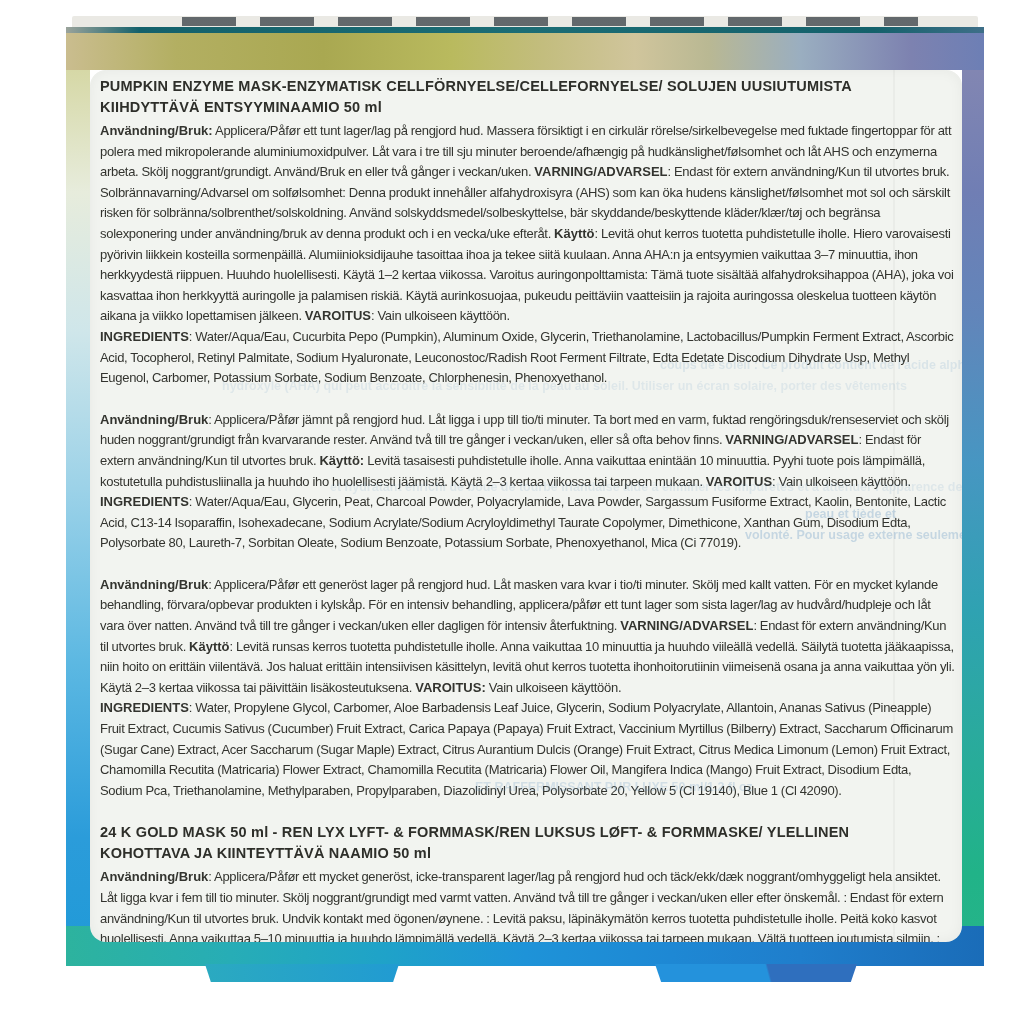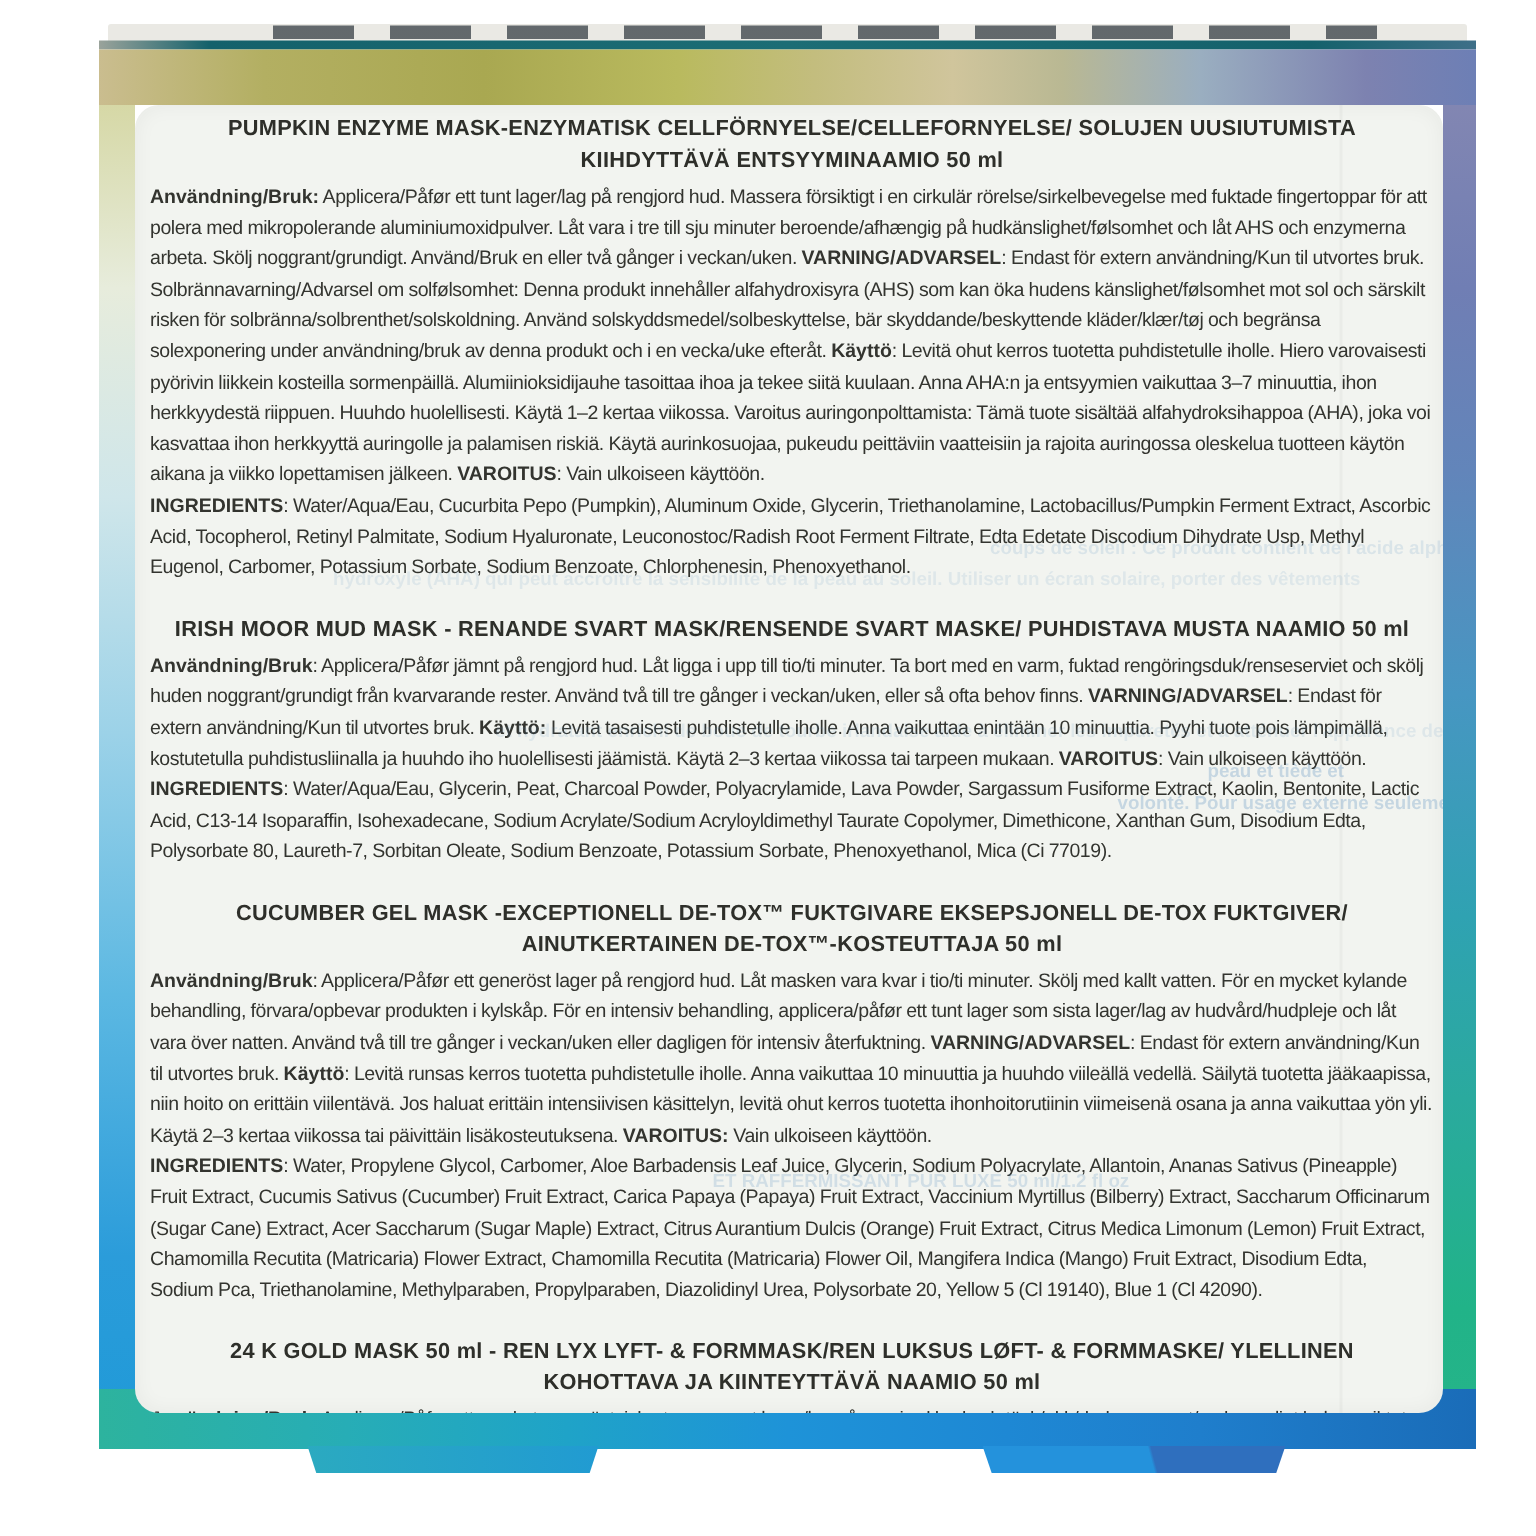--- a/index.html
+++ b/index.html
@@ -54,21 +54,21 @@
     overflow:hidden;
   }
   .panel .crease{
     position:absolute;left:803px;top:0;width:2px;height:100%;
     background:rgba(40,50,50,.04);
   }
   .label-text{position:absolute;left:10px;top:6px;width:856px;color:#33342f;}
   section{margin:0 0 21px 0;}
   h2{
     margin:0 0 3px 0;font-size:14.5px;line-height:21px;font-weight:bold;
-    letter-spacing:.2px;color:#2e2f2a;text-align:center;
+    letter-spacing:.2px;color:#2e2f2a;
   }
   p{
     margin:0;font-size:13px;line-height:20.6px;letter-spacing:-.3px;
     word-spacing:-.2px;
   }
   p b{letter-spacing:0;}
   .ghost{
     position:absolute;font-weight:bold;color:#5f93c2;font-size:12.5px;
     white-space:nowrap;pointer-events:none;
   }
@@ -90,25 +90,23 @@
 
   <div class="panel">
     <div class="crease"></div>
     <div class="label-text">
         <section>
           <h2>PUMPKIN ENZYME MASK-ENZYMATISK CELLFÖRNYELSE/CELLEFORNYELSE/ SOLUJEN UUSIUTUMISTA<br>KIIHDYTTÄVÄ ENTSYYMINAAMIO 50 ml</h2>
           <p><b>Användning/Bruk:</b> Applicera/Påfør ett tunt lager/lag på rengjord hud. Massera försiktigt i en cirkulär rörelse/sirkelbevegelse med fuktade fingertoppar för att polera med mikropolerande aluminiumoxidpulver. Låt vara i tre till sju minuter beroende/afhængig på hudkänslighet/følsomhet och låt AHS och enzymerna arbeta. Skölj noggrant/grundigt. Använd/Bruk en eller två gånger i veckan/uken. <b>VARNING/ADVARSEL</b>: Endast för extern användning/Kun til utvortes bruk. Solbrännavarning/Advarsel om solfølsomhet: Denna produkt innehåller alfahydroxisyra (AHS) som kan öka hudens känslighet/følsomhet mot sol och särskilt risken för solbränna/solbrenthet/solskoldning. Använd solskyddsmedel/solbeskyttelse, bär skyddande/beskyttende kläder/klær/tøj och begränsa solexponering under användning/bruk av denna produkt och i en vecka/uke efteråt. <b>Käyttö</b>: Levitä ohut kerros tuotetta puhdistetulle iholle. Hiero varovaisesti pyörivin liikkein kosteilla sormenpäillä. Alumiinioksidijauhe tasoittaa ihoa ja tekee siitä kuulaan. Anna AHA:n ja entsyymien vaikuttaa 3–7 minuuttia, ihon herkkyydestä riippuen. Huuhdo huolellisesti. Käytä 1–2 kertaa viikossa. Varoitus auringonpolttamista: Tämä tuote sisältää alfahydroksihappoa (AHA), joka voi kasvattaa ihon herkkyyttä auringolle ja palamisen riskiä. Käytä aurinkosuojaa, pukeudu peittäviin vaatteisiin ja rajoita auringossa oleskelua tuotteen käytön aikana ja viikko lopettamisen jälkeen. <b>VAROITUS</b>: Vain ulkoiseen käyttöön.</p>
           <p><b>INGREDIENTS</b>: Water/Aqua/Eau, Cucurbita Pepo (Pumpkin), Aluminum Oxide, Glycerin, Triethanolamine, Lactobacillus/Pumpkin Ferment Extract, Ascorbic Acid, Tocopherol, Retinyl Palmitate, Sodium Hyaluronate, Leuconostoc/Radish Root Ferment Filtrate, Edta Edetate Discodium Dihydrate Usp, Methyl Eugenol, Carbomer, Potassium Sorbate, Sodium Benzoate, Chlorphenesin, Phenoxyethanol.</p>
         </section>
         <section>
-          <h2>IRISH MOOR MUD MASK - RENANDE SVART MASK/RENSENDE SVART MASKE/ PUHDISTAVA MUSTA NAAMIO 50 ml</h2>
           <p><b>Användning/Bruk</b>: Applicera/Påfør jämnt på rengjord hud. Låt ligga i upp till tio/ti minuter. Ta bort med en varm, fuktad rengöringsduk/renseserviet och skölj huden noggrant/grundigt från kvarvarande rester. Använd två till tre gånger i veckan/uken, eller så ofta behov finns. <b>VARNING/ADVARSEL</b>: Endast för extern användning/Kun til utvortes bruk. <b>Käyttö:</b> Levitä tasaisesti puhdistetulle iholle. Anna vaikuttaa enintään 10 minuuttia. Pyyhi tuote pois lämpimällä, kostutetulla puhdistusliinalla ja huuhdo iho huolellisesti jäämistä. Käytä 2–3 kertaa viikossa tai tarpeen mukaan. <b>VAROITUS</b>: Vain ulkoiseen käyttöön. <b>INGREDIENTS</b>: Water/Aqua/Eau, Glycerin, Peat, Charcoal Powder, Polyacrylamide, Lava Powder, Sargassum Fusiforme Extract, Kaolin, Bentonite, Lactic Acid, C13-14 Isoparaffin, Isohexadecane, Sodium Acrylate/Sodium Acryloyldimethyl Taurate Copolymer, Dimethicone, Xanthan Gum, Disodium Edta, Polysorbate 80, Laureth-7, Sorbitan Oleate, Sodium Benzoate, Potassium Sorbate, Phenoxyethanol, Mica (Ci 77019).</p>
         </section>
         <section>
-          <h2>CUCUMBER GEL MASK -EXCEPTIONELL DE-TOX™ FUKTGIVARE EKSEPSJONELL DE-TOX FUKTGIVER/<br>AINUTKERTAINEN DE-TOX™-KOSTEUTTAJA 50 ml</h2>
           <p><b>Användning/Bruk</b>: Applicera/Påfør ett generöst lager på rengjord hud. Låt masken vara kvar i tio/ti minuter. Skölj med kallt vatten. För en mycket kylande behandling, förvara/opbevar produkten i kylskåp. För en intensiv behandling, applicera/påfør ett tunt lager som sista lager/lag av hudvård/hudpleje och låt vara över natten. Använd två till tre gånger i veckan/uken eller dagligen för intensiv återfuktning. <b>VARNING/ADVARSEL</b>: Endast för extern användning/Kun til utvortes bruk. <b>Käyttö</b>: Levitä runsas kerros tuotetta puhdistetulle iholle. Anna vaikuttaa 10 minuuttia ja huuhdo viileällä vedellä. Säilytä tuotetta jääkaapissa, niin hoito on erittäin viilentävä. Jos haluat erittäin intensiivisen käsittelyn, levitä ohut kerros tuotetta ihonhoitorutiinin viimeisenä osana ja anna vaikuttaa yön yli. Käytä 2–3 kertaa viikossa tai päivittäin lisäkosteutuksena. <b>VAROITUS:</b> Vain ulkoiseen käyttöön.</p>
           <p><b>INGREDIENTS</b>: Water, Propylene Glycol, Carbomer, Aloe Barbadensis Leaf Juice, Glycerin, Sodium Polyacrylate, Allantoin, Ananas Sativus (Pineapple) Fruit Extract, Cucumis Sativus (Cucumber) Fruit Extract, Carica Papaya (Papaya) Fruit Extract, Vaccinium Myrtillus (Bilberry) Extract, Saccharum Officinarum (Sugar Cane) Extract, Acer Saccharum (Sugar Maple) Extract, Citrus Aurantium Dulcis (Orange) Fruit Extract, Citrus Medica Limonum (Lemon) Fruit Extract, Chamomilla Recutita (Matricaria) Flower Extract, Chamomilla Recutita (Matricaria) Flower Oil, Mangifera Indica (Mango) Fruit Extract, Disodium Edta, Sodium Pca, Triethanolamine, Methylparaben, Propylparaben, Diazolidinyl Urea, Polysorbate 20, Yellow 5 (Cl 19140), Blue 1 (Cl 42090).</p>
         </section>
         <section>
           <h2>24 K GOLD MASK 50 ml - REN LYX LYFT- &amp; FORMMASK/REN LUKSUS LØFT- &amp; FORMMASKE/ YLELLINEN<br>KOHOTTAVA JA KIINTEYTTÄVÄ NAAMIO 50 ml</h2>
           <p><b>Användning/Bruk</b>: Applicera/Påfør ett mycket generöst, icke-transparent lager/lag på rengjord hud och täck/ekk/dæk noggrant/omhyggeligt hela ansiktet. Låt ligga kvar i fem till tio minuter. Skölj noggrant/grundigt med varmt vatten. Använd två till tre gånger i veckan/uken eller efter önskemål. : Endast för extern användning/Kun til utvortes bruk. Undvik kontakt med ögonen/øynene. : Levitä paksu, läpinäkymätön kerros tuotetta puhdistetulle iholle. Peitä koko kasvot huolellisesti. Anna vaikuttaa 5–10 minuuttia ja huuhdo lämpimällä vedellä. Käytä 2–3 kertaa viikossa tai tarpeen mukaan. Vältä tuotteen joutumista silmiin. : Vain ulkoiseen käyttöön. : Glycerin, Water/Aqua/Eau, Sodium Hyaluronate, Caffeine, Olivine Extract, Colloidal Gold, Pentylene Glycol, Carbomer, Sodium Hydroxide, Potassium Sorbate, Sodium Benzoate, Sodium Metabisulfite, Mica, Phenoxyethanol, Gold (Ci 77480), Iron Oxides (Ci 77491), Titanium Dioxide (Ci 77891).</p>
         </section>
       </div>
     <div id="ghost-layer">
         <span class="ghost" style="left: 570px; top: 288px; opacity: 0.16;">coups de soleil : Ce produit contient de l'acide alpha-</span>

